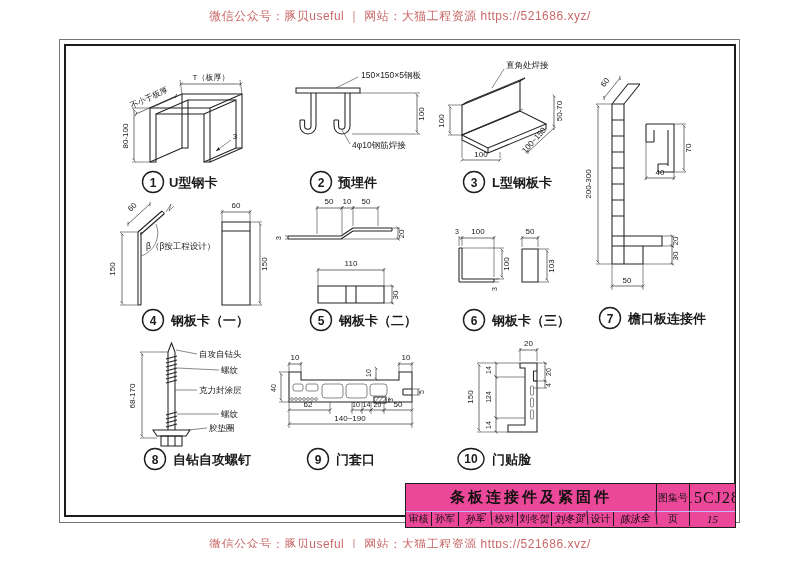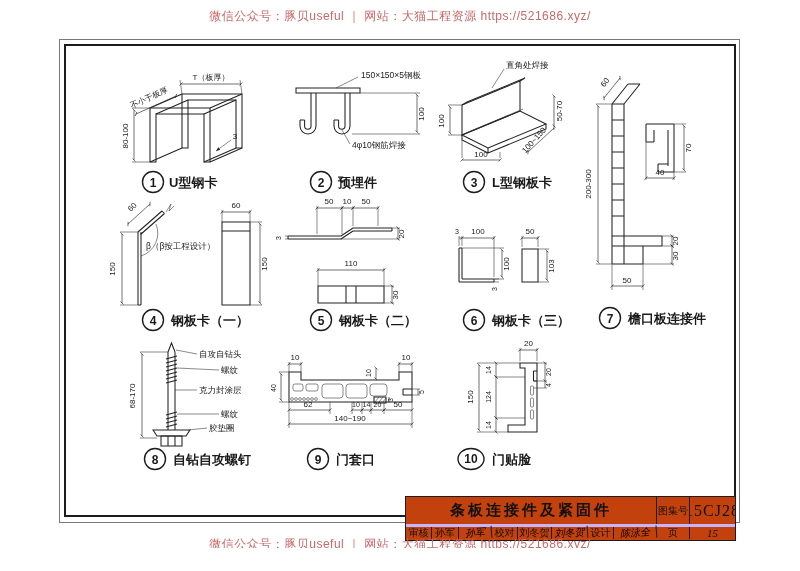--- a/index.html
+++ b/index.html
@@ -18,25 +18,25 @@
   .ln{stroke:#222;stroke-width:1.05;fill:none;}
   .thin{stroke:#3a3a3a;stroke-width:.6;fill:none;}
   .dim{stroke:#333;stroke-width:.7;fill:none;}
   .cc{fill:none;stroke:#1c1c1c;stroke-width:1.4;}
   text.dt{font-size:8px;text-anchor:middle;}
   text.dts{font-size:7px;text-anchor:middle;}
   text.lb{font-size:8.5px;text-anchor:start;}
   text.cap{font-size:13px;font-weight:700;text-anchor:start;}
   text.cnum{font-size:12px;font-weight:700;text-anchor:middle;}
   
-  .tblock{position:absolute;left:405px;top:496px;width:331px;height:45px;
-          border:1.5px solid #1c1c1c;box-sizing:border-box;background:#c2410c;}
+  .tblock{position:absolute;left:405px;top:483px;width:331px;height:45px;
+          border:1.5px solid #1c1c1c;box-sizing:border-box;background:#ec4899;}
   .tb-row{display:flex;width:100%;box-sizing:border-box;}
   .tb-row.r1{height:27px;}
-  .tb-row.r2{height:15px;border-top:3px solid #c4b5fd;}
+  .tb-row.r2{height:15px;border-top:1px solid #c4b5fd;}
   .tb-cell{display:flex;align-items:center;justify-content:center;box-sizing:border-box;
            border-right:1px solid #1c1c1c;overflow:hidden;white-space:nowrap;color:#111;}
   .tb-cell:last-child{border-right:none;}
   .tb-title{font-size:15px;font-weight:700;letter-spacing:3px;}
   .tb-sm{font-size:10px;}
   .tb-no{font-size:16px;font-family:"Liberation Serif",serif;letter-spacing:1px;}
   .tb-pg{font-size:11px;font-family:"Liberation Serif",serif;font-style:italic;}
   .tb-sig{font-family:"Liberation Serif",serif;font-style:italic;font-size:10px;
           transform:rotate(-4deg);color:#000;}
 </style>

